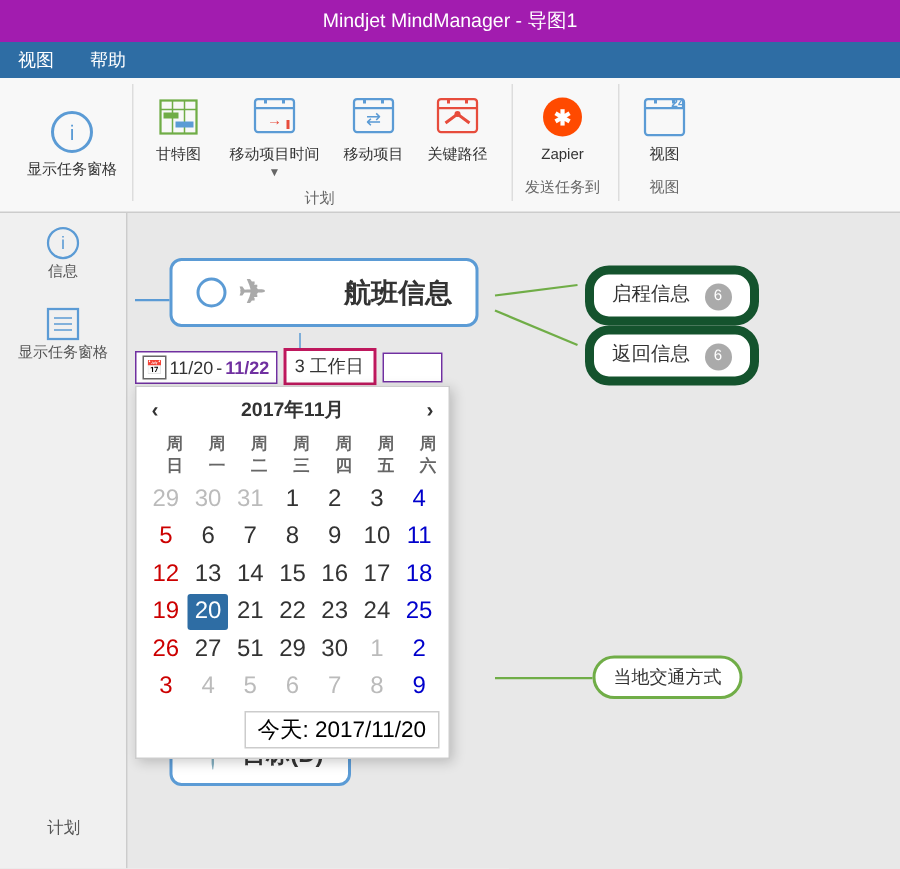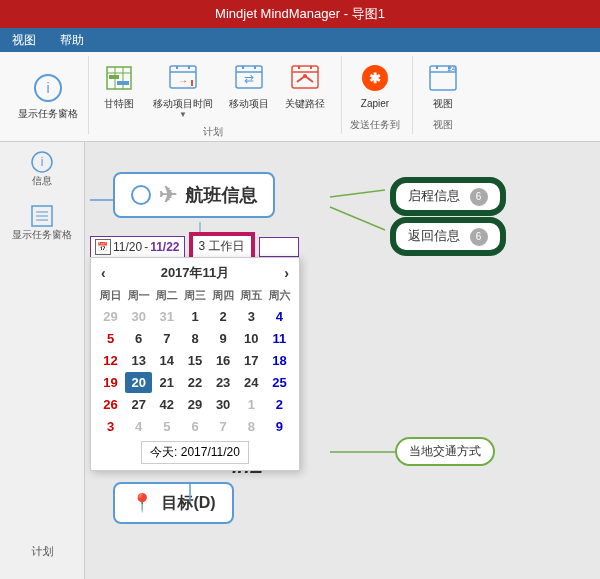--- a/index.html
+++ b/index.html
@@ -7,21 +7,21 @@
       width: 600px;
       height: 579px;
       font-family: 'Microsoft YaHei', SimHei, Arial, sans-serif;
       font-size: 12px;
       overflow: hidden;
       background: #f0f0f0;
     }
 
     
     .title-bar {
-      background: #b91c1c;
+      background: #a21caf;
       color: white;
       text-align: center;
       padding: 4px 0;
       font-size: 13px;
       height: 28px;
       display: flex;
       align-items: center;
       justify-content: center;
     }
 
@@ -196,21 +196,21 @@
       font-size: 12px;
     }
 
     .date-text-highlight {
       color: #7030a0;
       font-weight: bold;
       font-size: 12px;
     }
 
     .workday-box {
-      border: 4px solid #be185d;
+      border: 2px solid #be185d;
       background: white;
       padding: 2px 6px;
       font-size: 12px;
       color: #333;
     }
 
     .purple-rect {
       width: 40px;
       height: 20px;
       background: white;
@@ -256,48 +256,48 @@
       grid-template-columns: repeat(7, 1fr);
       gap: 1px;
       text-align: center;
     }
 
     .cal-weekday {
       font-size: 11px;
       color: #666;
       padding: 2px 0;
       font-weight: bold;
+      margin-left: 12px;
     }
 
     .cal-day {
-      font-size: 13px;
+      font-size: 16px;
       padding: 3px 2px;
       cursor: pointer;
       color: #333;
       border-radius: 2px;
-      font-weight: bold;
     }
 
     .cal-day.today {
       background: #2e6da4;
       color: white;
       border-radius: 2px;
     }
 
     .cal-day.other-month { color: #bbb; }
 
     .cal-day.weekend-sun { color: #cc0000; }
     .cal-day.weekend-sat { color: #0000cc; }
 
     .cal-footer {
       display: flex;
       align-items: center;
-      justify-content: center;
+      justify-content: flex-end;
       margin-top: 4px;
-      font-size: 12px;
+      font-size: 15px;
       gap: 6px;
     }
 
     .cal-today-box {
       border: 1px solid #ccc;
       padding: 2px 8px;
       background: white;
       cursor: pointer;
     }
 
@@ -517,21 +517,21 @@
     <line x1="90" y1="58" x2="113" y2="58" stroke="#5b9bd5" stroke-width="1.5"></line>
 
     <line x1="190" y1="360" x2="190" y2="340" stroke="#5b9bd5" stroke-width="1.5"></line>
 
     <line x1="330" y1="310" x2="395" y2="310" stroke="#70ad47" stroke-width="1.5"></line>
   </svg>
 
   <div class="node-main" style="top:30px; left:113px;">
     <div class="node-circle"></div>
     <div style="font-size:22px; color:#aaa;">✈</div>
-    <div style="font-size:18px; font-weight:bold;">航班信息</div>
+    <div style="font-size:18px; font-weight:bold;margin-left:44px;">航班信息</div>
   </div>
 
   <div class="node-branch" style="top:35px; left:390px;">
     <span>启程信息</span>
     <span class="branch-badge">6</span>
   </div>
 
   <div class="node-branch" style="top:75px; left:390px;">
     <span>返回信息</span>
     <span class="branch-badge">6</span>
@@ -598,21 +598,21 @@
       <div class="cal-day weekend-sun">19</div>
       <div class="cal-day today">20</div>
       <div class="cal-day">21</div>
       <div class="cal-day">22</div>
       <div class="cal-day">23</div>
       <div class="cal-day">24</div>
       <div class="cal-day weekend-sat">25</div>
 
       <div class="cal-day weekend-sun">26</div>
       <div class="cal-day">27</div>
-      <div class="cal-day">42</div>
+      <div class="cal-day">51</div>
       <div class="cal-day">29</div>
       <div class="cal-day">30</div>
       <div class="cal-day other-month">1</div>
       <div class="cal-day weekend-sat other-month">2</div>
 
       <div class="cal-day weekend-sun other-month">3</div>
       <div class="cal-day other-month">4</div>
       <div class="cal-day other-month">5</div>
       <div class="cal-day other-month">6</div>
       <div class="cal-day other-month">7</div>

